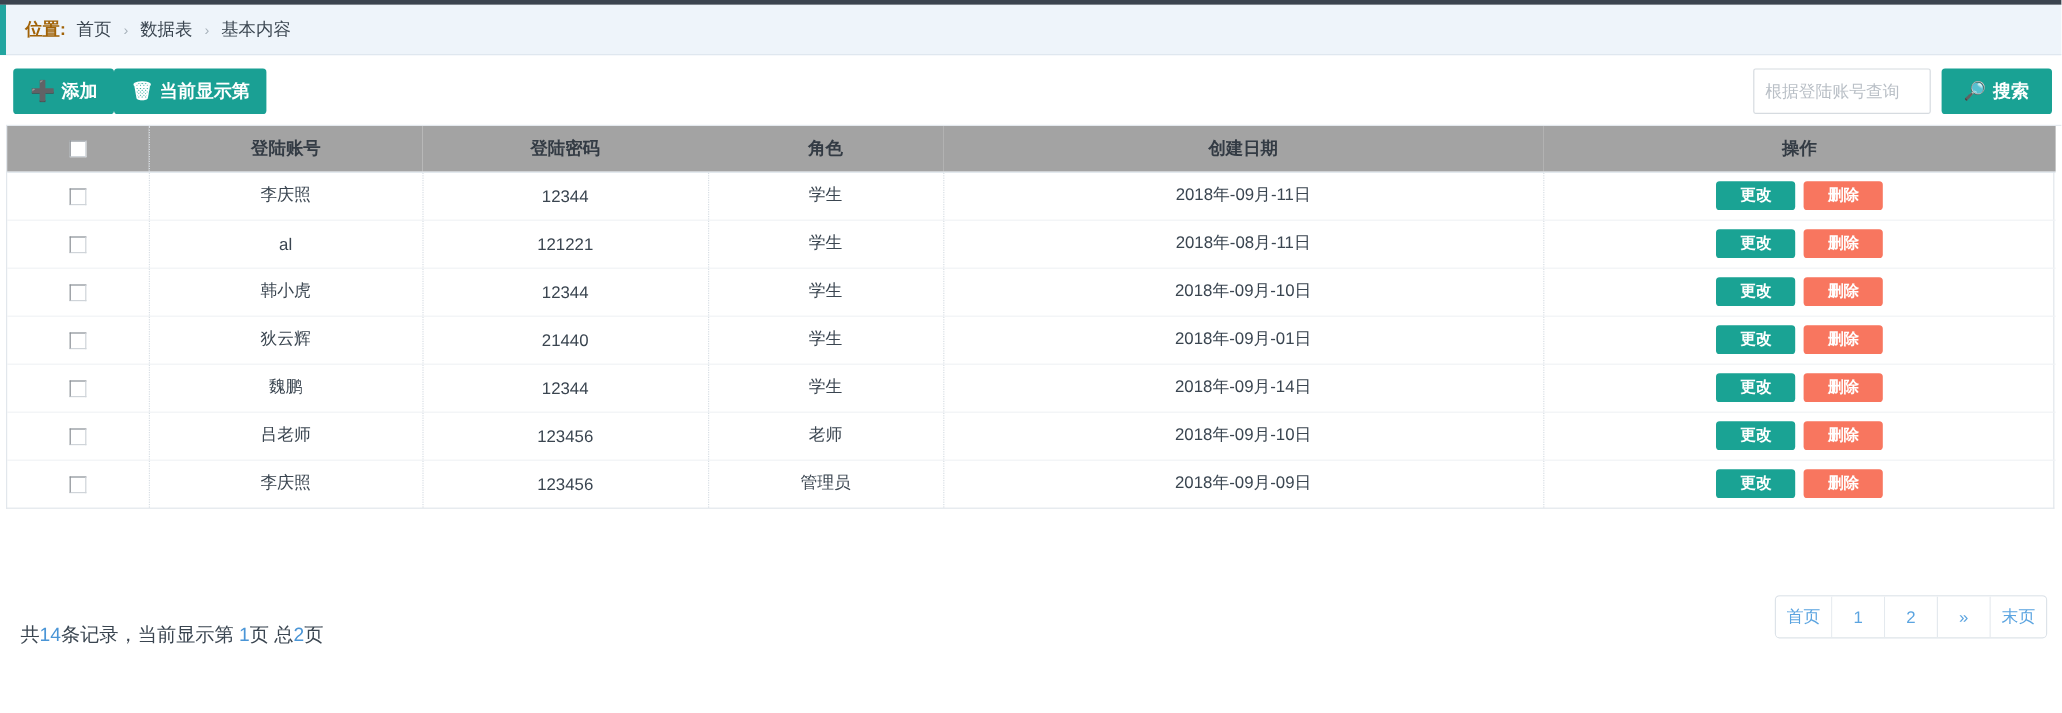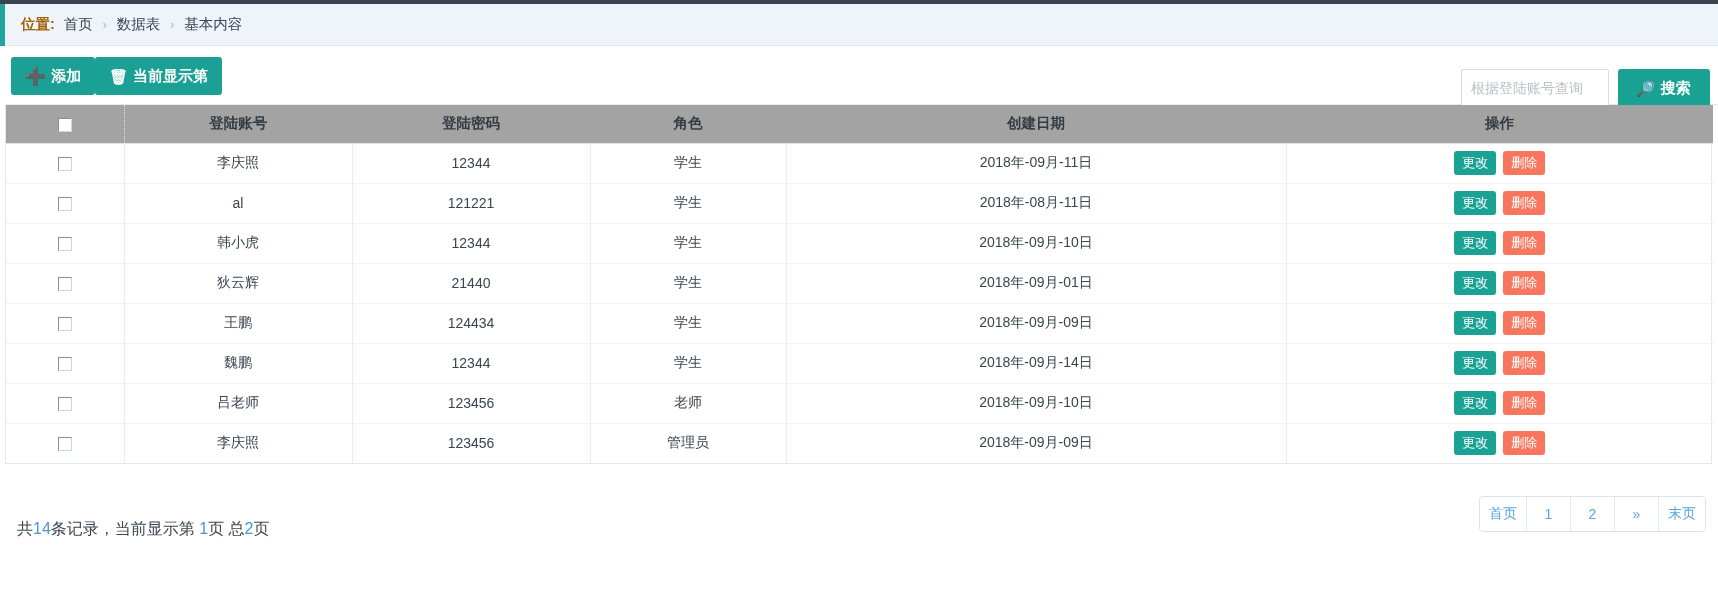--- a/index.html
+++ b/index.html
@@ -99,21 +99,21 @@
   .btn-ico {
     font-size: 15px;
     margin-right: 5px;
     line-height: 1;
     display: inline-block;
   }
   .btn-ico.plus { font-size: 17px; font-weight: bold; }
 
   .search-wrap {
     position: absolute;
-    top: 22px; right: 8px;
+    top: 10px; right: 8px;
     display: flex;
     align-items: stretch;
     height: 38px;
   }
   .search-input {
     width: 148px;
     height: 38px;
     border: 1px solid #d6dbe0;
     border-radius: 2px;
     padding: 0 9px;
@@ -211,24 +211,24 @@
   .ops-inner {
     display: flex;
     align-items: center;
     justify-content: center;
     gap: 7px;
   }
   .btn-edit, .btn-del {
     border: none;
     border-radius: 3px;
     height: 24px;
-    padding: 0 8px;
+    padding: 0 20px;
     font-family: "Liberation Sans", sans-serif;
     font-size: 13px;
-    font-weight: normal;
+    font-weight: bold;
     color: #ffffff;
     cursor: pointer;
     line-height: 24px;
     white-space: nowrap;
     text-align: center;
   }
   .btn-edit { background: #1aa394; }
   .btn-del  { background: #f8765f; }
 
   
@@ -381,33 +381,20 @@
             <td>2018年-09月-01日</td>
             <td class="cell-ops">
               <div class="ops-inner">
                 <button class="btn-edit">更改</button>
                 <button class="btn-del">删除</button>
               </div>
             </td>
           </tr>
           <tr>
             <td class="cell-check"><span class="chk"></span></td>
-            <td>王鹏</td>
-            <td>124434</td>
-            <td>学生</td>
-            <td>2018年-09月-09日</td>
-            <td class="cell-ops">
-              <div class="ops-inner">
-                <button class="btn-edit">更改</button>
-                <button class="btn-del">删除</button>
-              </div>
-            </td>
-          </tr>
-          <tr>
-            <td class="cell-check"><span class="chk"></span></td>
             <td>魏鹏</td>
             <td>12344</td>
             <td>学生</td>
             <td>2018年-09月-14日</td>
             <td class="cell-ops">
               <div class="ops-inner">
                 <button class="btn-edit">更改</button>
                 <button class="btn-del">删除</button>
               </div>
             </td>

